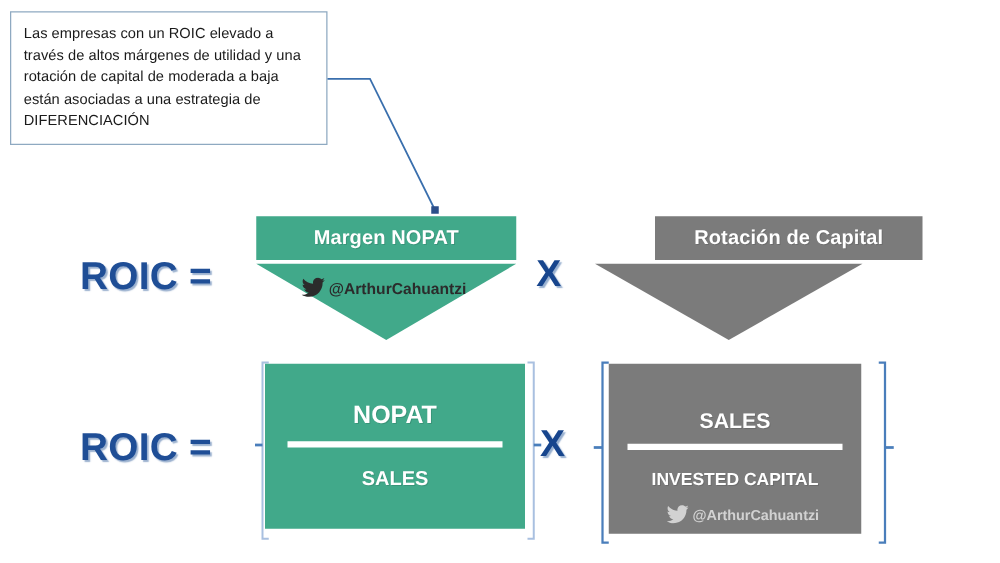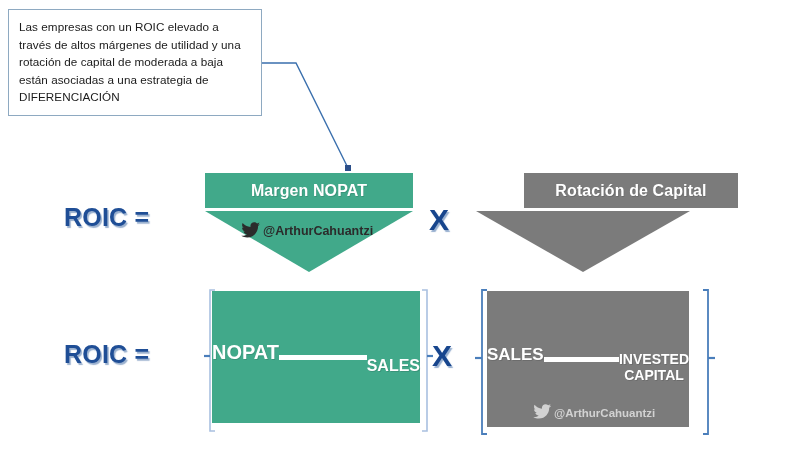--- a/index.html
+++ b/index.html
@@ -45,21 +45,21 @@
     height: 125px;
     overflow: visible;
     pointer-events: none;
   }
 
   
   .roic-label {
     position: absolute;
     font-weight: bold;
     color: #1f4e96;
-    font-size: 25px;
+    font-size: 31px;
     letter-spacing: 0.2px;
     text-shadow: 1.5px 1.5px 1px rgba(120,150,190,0.75);
     white-space: nowrap;
   }
   #roic-top  { left: 64px; top: 203px; }
   #roic-bot  { left: 64px; top: 340px; }
 
   
   .times {
     position: absolute;
@@ -117,21 +117,21 @@
   #wm-green { left: 241px; top: 222px; font-size: 12.5px; color: #2b2b2b; }
   #wm-green .bird { fill: #2b2b2b; }
   #wm-gray  { left: 533px; top: 404px; font-size: 11.5px; color: #d2d2d2; }
   #wm-gray .bird  { fill: #d2d2d2; }
 
   
   .frac-box {
     position: absolute;
     box-sizing: border-box;
     display: flex;
-    flex-direction: row;
+    flex-direction: column;
     align-items: center;
     justify-content: center;
   }
   .frac-box .num,
   .frac-box .den {
     color: #ffffff;
     font-weight: bold;
     text-shadow: 0.8px 0.8px 0 rgba(0,0,0,0.12);
     text-align: center;
   }

